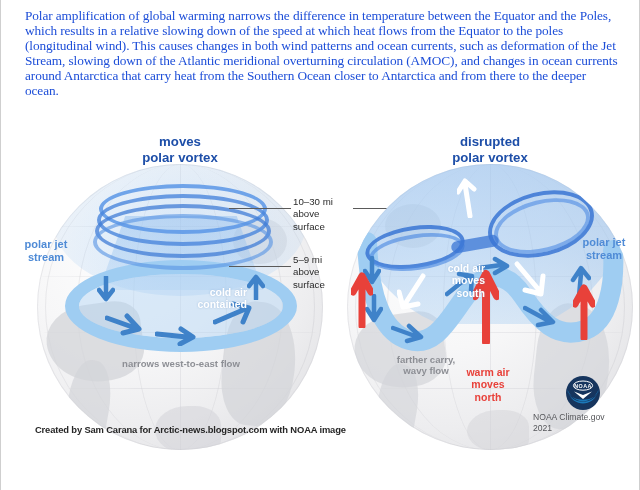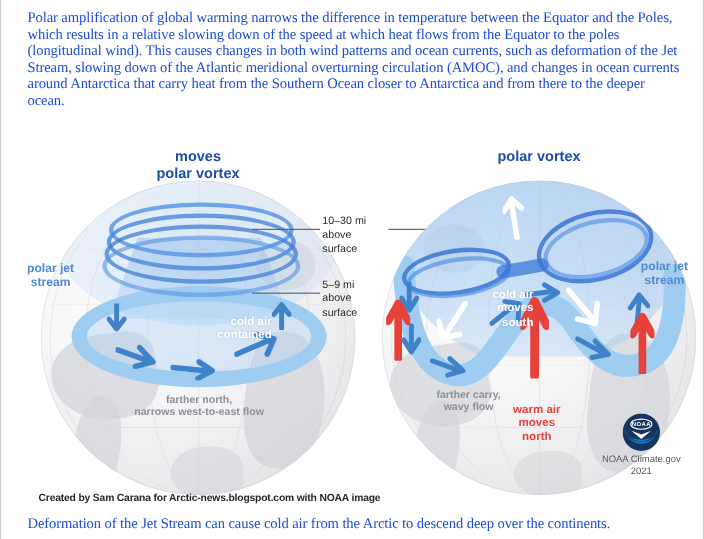--- a/index.html
+++ b/index.html
@@ -168,28 +168,27 @@
 
   
   #credit {
     position: absolute;
     left: 34px;
     top: 298px;
     font-size: 9.4px;
     color: #262626;
     font-weight: bold;
     letter-spacing: -0.15px;
-    margin-top: 22px;
   }
   #noaa-block {
     position: absolute;
     left: 532px;
     top: 250px;
     width: 100px;
-    text-align: center;
+    text-align: left;
   }
   #noaa-logo {
     position: relative;
     width: 34px;
     height: 34px;
     margin: 0 auto 2px auto;
   }
   #noaa-caption {
     font-size: 8.6px;
     color: #55565a;
@@ -263,21 +262,20 @@
             <path d="M2 22 L30 10 M20 4 L36 8 L30 22" stroke="#3f82c9" stroke-width="5" fill="none" stroke-linecap="round" stroke-linejoin="round"></path>
           </svg>
       </div>
 
       <div class="lbl white-lbl" style="left:78px; top:122px; width:132px;">
         <div>cold air</div>
         <div>contained</div>
       </div>
 
       <div class="lbl gray-lbl" style="left:36px; top:194px; width:216px;">
-        <div>farther north,</div>
         <div>narrows west-to-east flow</div>
       </div>
     </div>
 
     <div class="lbl heading-lbl" style="left:112px; top:8px; width:134px;">
       <div>moves</div>
       <div>polar vortex</div>
     </div>
 
     <div class="lbl jet-lbl" style="left:14px; top:112px; width:62px;">
@@ -417,20 +415,21 @@
       </div>
 
       <div class="lbl red-lbl" style="left:100px; top:202px; width:82px;">
         <div>warm air</div>
         <div>moves</div>
         <div>north</div>
       </div>
     </div>
 
     <div class="lbl heading-lbl" style="left:414px; top:8px; width:150px;">
+      <div>disrupted</div>
       <div>polar vortex</div>
     </div>
 
     <div class="lbl jet-lbl" style="left:572px; top:110px; width:62px;">
       <div>polar jet</div>
       <div>stream</div>
     </div>
 
     <div id="credit">Created by Sam Carana for Arctic-news.blogspot.com with NOAA image</div>
 
@@ -446,15 +445,14 @@
         </svg>
       </div>
       <div id="noaa-caption">
         <div>NOAA Climate.gov</div>
         <div>2021</div>
       </div>
     </div>
 
   </div>
 
-  <div class="para" id="outro-paragraph">Deformation of the Jet Stream can cause cold air from the Arctic to descend deep over the continents.</div>
 
 </div>
 
 </body></html>

